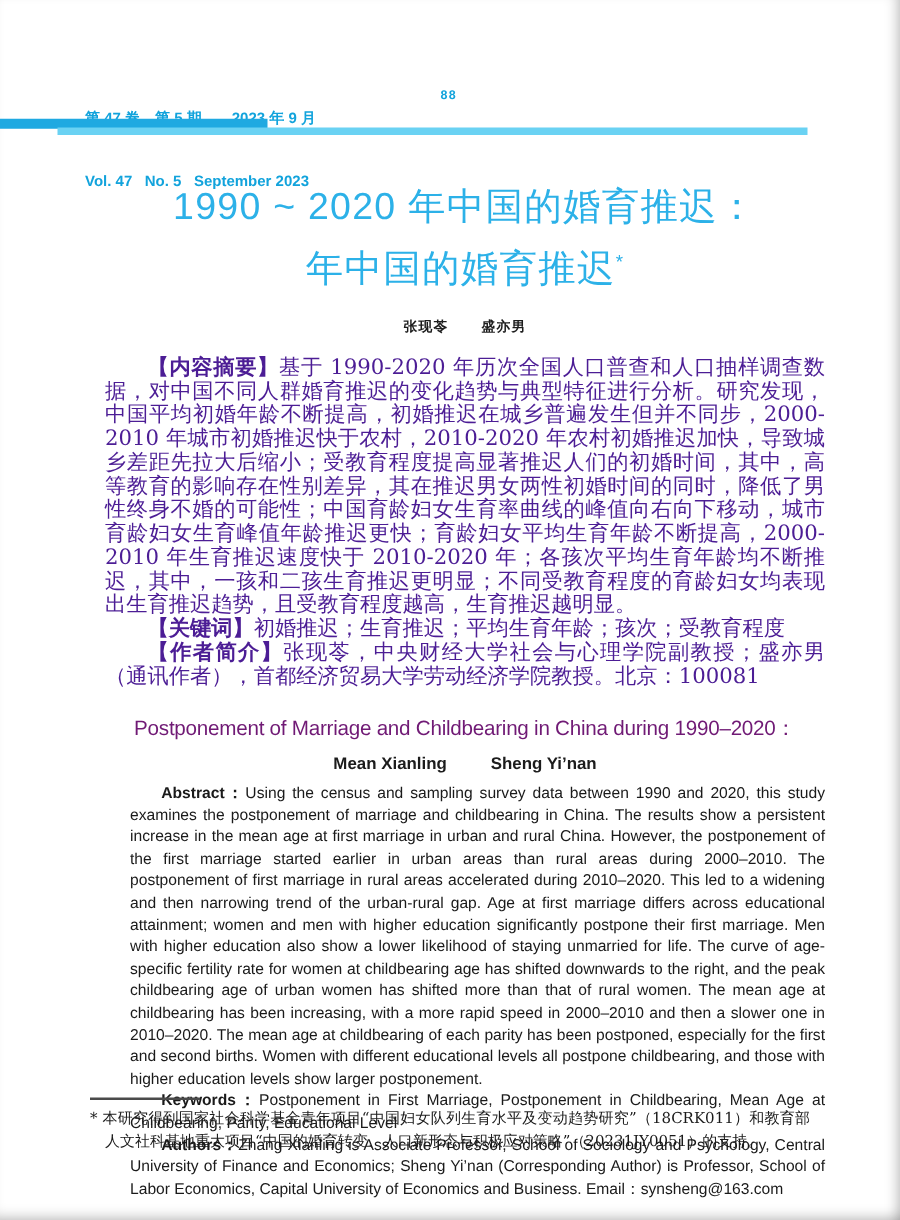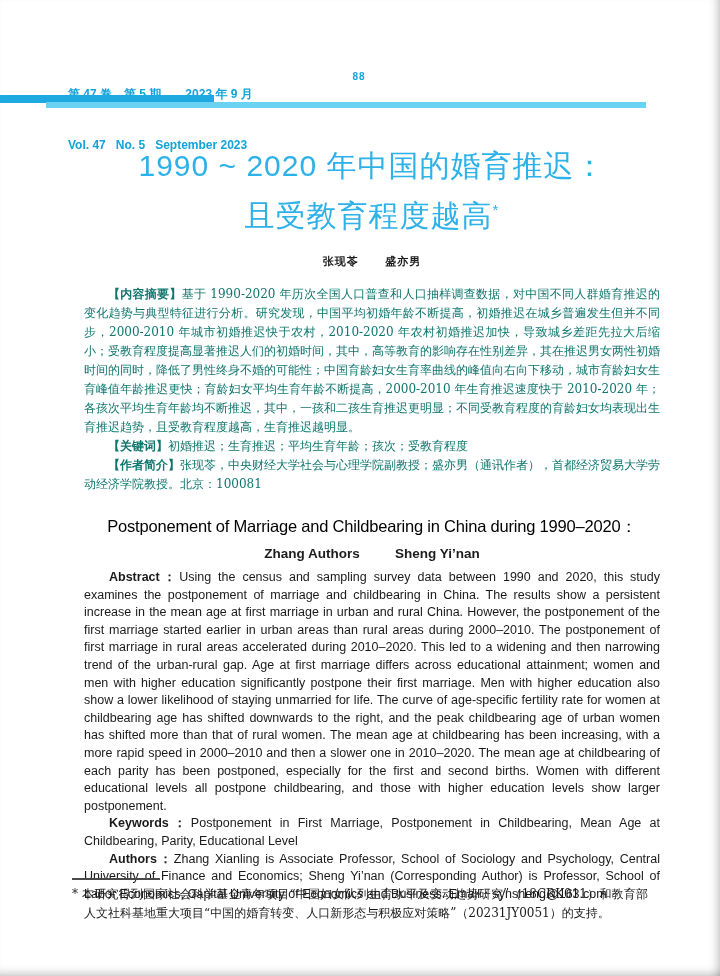--- a/index.html
+++ b/index.html
@@ -23,33 +23,33 @@
   .rule-dark{position:absolute;top:95px;left:0;width:214px;height:8px;background:#1fa9e1;}
   .rule-light{position:absolute;top:102px;left:46px;width:600px;height:6px;background:#6ad2f3;}
   
   .content{position:absolute;top:140px;left:84px;width:576px;}
   .cn-title{margin:4px 0 0 0;text-align:center;color:#2cb1e8;font-weight:normal;
        font-size:30px;line-height:44px;letter-spacing:1px;}
   .cn-title sup{font-size:15px;color:#2cb1e8;}
   .cn-authors{margin-top:16px;text-align:center;font-size:11px;font-weight:bold;letter-spacing:1px;}
   .cn-authors .gap{display:inline-block;width:2.4em;}
   .cn-block{font-family:"DejaVu Serif","Liberation Serif",serif;
-       font-size:12px;line-height:19px;text-align:justify;color:#0f766e;}
+       font-size:17px;line-height:19px;text-align:justify;color:#4c1d95;}
   .cn-block p{margin:0;text-indent:2em;}
   .cn-block .lbl{font-weight:bold;font-family:"DejaVu Sans","Liberation Sans",sans-serif;}
   .cn-abstract{margin-top:16px;}
   
-  .en-title{margin:20px 0 0 0;text-align:center;font-weight:normal;color:#000000;
+  .en-title{margin:20px 0 0 0;text-align:center;font-weight:normal;color:#701a75;
        font-size:16.5px;line-height:24px;letter-spacing:-0.2px;}
   .en-authors{margin-top:8px;text-align:center;font-size:13.5px;font-weight:bold;}
   .en-authors .gap{display:inline-block;width:2.6em;}
   .en-block{font-size:12.5px;line-height:17.6px;text-align:justify;color:#1a1a1a;}
   .en-block p{margin:0;text-indent:2em;}
   .en-block .lbl{font-weight:bold;}
-  .en-abstract{margin-top:8px;}
+  .en-abstract{margin-top:8px;margin-left:20px;}
   
   .footnote{position:absolute;top:878px;left:72px;width:576px;
        font-family:"DejaVu Serif","Liberation Serif",serif;
        font-size:12px;line-height:19px;color:#1a1a1a;}
   .footnote-rule{width:88px;height:0;border-top:2px solid #4a4a4a;margin-bottom:5px;}
   .footnote-text{margin:0;padding-left:12px;text-indent:-12px;text-align:justify;}
 </style>
 </head>
 <body>
 
@@ -62,39 +62,39 @@
     </div>
     <div class="hdr-page">88</div>
   </div>
   <div class="rule-dark"></div>
   <div class="rule-light"></div>
 
   <div class="content">
 
     <h1 class="cn-title">
       <span>1990 ~ 2020 年中国的婚育推迟：</span><br>
-      <span>且受教育程度越高</span><sup>*</sup>
+      <span>年中国的婚育推迟</span><sup>*</sup>
     </h1>
 
     <div class="cn-authors">
       <span>张现苓</span><span class="gap"></span><span>盛亦男</span>
     </div>
 
     <div class="cn-block cn-abstract">
       <p><span class="lbl">【内容摘要】</span><span>基于 1990-2020 年历次全国人口普查和人口抽样调查数据，对中国不同人群婚育推迟的变化趋势与典型特征进行分析。研究发现，中国平均初婚年龄不断提高，初婚推迟在城乡普遍发生但并不同步，2000-2010 年城市初婚推迟快于农村，2010-2020 年农村初婚推迟加快，导致城乡差距先拉大后缩小；受教育程度提高显著推迟人们的初婚时间，其中，高等教育的影响存在性别差异，其在推迟男女两性初婚时间的同时，降低了男性终身不婚的可能性；中国育龄妇女生育率曲线的峰值向右向下移动，城市育龄妇女生育峰值年龄推迟更快；育龄妇女平均生育年龄不断提高，2000-2010 年生育推迟速度快于 2010-2020 年；各孩次平均生育年龄均不断推迟，其中，一孩和二孩生育推迟更明显；不同受教育程度的育龄妇女均表现出生育推迟趋势，且受教育程度越高，生育推迟越明显。</span></p>
       <p><span class="lbl">【关键词】</span><span>初婚推迟；生育推迟；平均生育年龄；孩次；受教育程度</span></p>
       <p><span class="lbl">【作者简介】</span><span>张现苓，中央财经大学社会与心理学院副教授；盛亦男（通讯作者），首都经济贸易大学劳动经济学院教授。北京：100081</span></p>
     </div>
 
     <h2 class="en-title">
       <span>Postponement of Marriage and Childbearing in China during 1990–2020：</span><br>
     </h2>
 
     <div class="en-authors">
-      <span>Zhang Authors</span><span class="gap"></span><span>Sheng Yi’nan</span>
+      <span>Mean Xianling</span><span class="gap"></span><span>Sheng Yi’nan</span>
     </div>
 
     <div class="en-block en-abstract">
       <p><span class="lbl">Abstract：</span><span>Using the census and sampling survey data between 1990 and 2020, this study examines the postponement of marriage and childbearing in China. The results show a persistent increase in the mean age at first marriage in urban and rural China. However, the postponement of the first marriage started earlier in urban areas than rural areas during 2000–2010. The postponement of first marriage in rural areas accelerated during 2010–2020. This led to a widening and then narrowing trend of the urban-rural gap. Age at first marriage differs across educational attainment; women and men with higher education significantly postpone their first marriage. Men with higher education also show a lower likelihood of staying unmarried for life. The curve of age-specific fertility rate for women at childbearing age has shifted downwards to the right, and the peak childbearing age of urban women has shifted more than that of rural women. The mean age at childbearing has been increasing, with a more rapid speed in 2000–2010 and then a slower one in 2010–2020. The mean age at childbearing of each parity has been postponed, especially for the first and second births. Women with different educational levels all postpone childbearing, and those with higher education levels show larger postponement.</span></p>
       <p><span class="lbl">Keywords：</span><span>Postponement in First Marriage, Postponement in Childbearing, Mean Age at Childbearing, Parity, Educational Level</span></p>
       <p><span class="lbl">Authors：</span><span>Zhang Xianling is Associate Professor, School of Sociology and Psychology, Central University of Finance and Economics; Sheng Yi’nan (Corresponding Author) is Professor, School of Labor Economics, Capital University of Economics and Business. Email：synsheng@163.com</span></p>
     </div>
 
   </div>
 

